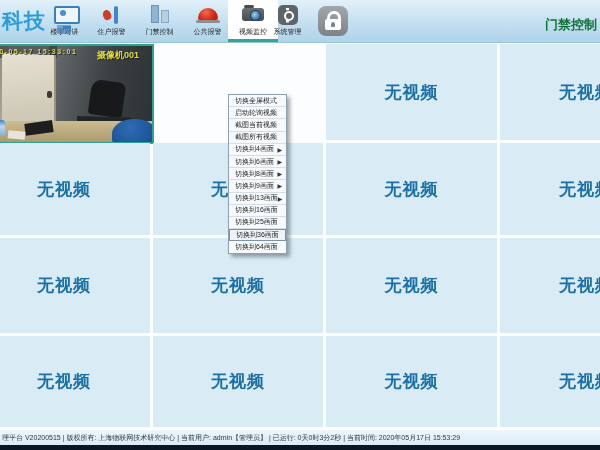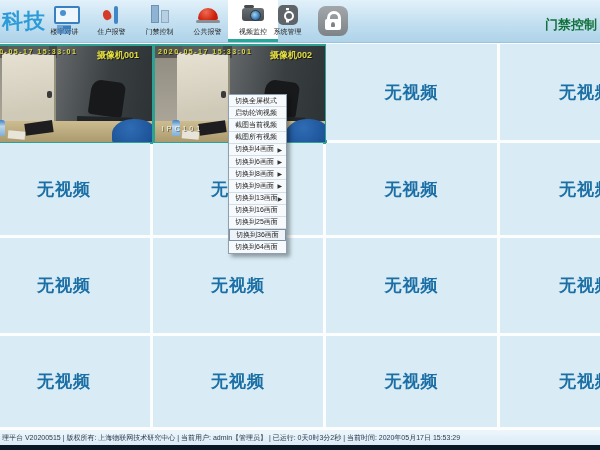--- a/index.html
+++ b/index.html
@@ -152,38 +152,20 @@
           <div class="sc-chair"></div>
           <div class="sc-desk"></div>
           <div class="sc-clut1"></div>
           <div class="sc-clut2"></div>
           <div class="sc-bottle"></div>
           <div class="sc-bluechair"></div>
           <span class="cam-ts">2020-05-17 15:33:01</span>
           <span class="cam-name">摄像机001</span>
         </div>
       </div>
-      <div class="cell cam" style="left: 153px; top: 0px; width: 170px; height: 96px;">
-        <div class="scene">
-          <div class="sc-wall-right"></div>
-          <div class="sc-wall-left"></div>
-          <div class="sc-topwall"></div>
-          <div class="sc-door"></div>
-          <div class="sc-handle"></div>
-          <div class="sc-chair"></div>
-          <div class="sc-desk"></div>
-          <div class="sc-clut1"></div>
-          <div class="sc-clut2"></div>
-          <div class="sc-bottle"></div>
-          <div class="sc-bluechair"></div>
-          <span class="cam-ts">2020-05-17 15:33:01</span>
-          <span class="cam-name">摄像机002</span>
-          <span class="cam-overlay">IPC101</span>
-        </div>
-      </div>
       <div class="cell" style="left: 326px; top: 0px; width: 171px; height: 96px;">
         <span class="no-video">无视频</span>
       </div>
       <div class="cell" style="left: 500px; top: 0px; width: 172px; height: 96px;">
         <span class="no-video">无视频</span>
       </div>
       <div class="cell" style="left: -22px; top: 99px; width: 172px; height: 92px;">
         <span class="no-video">无视频</span>
       </div>
       <div class="cell" style="left: 153px; top: 99px; width: 170px; height: 92px;">

